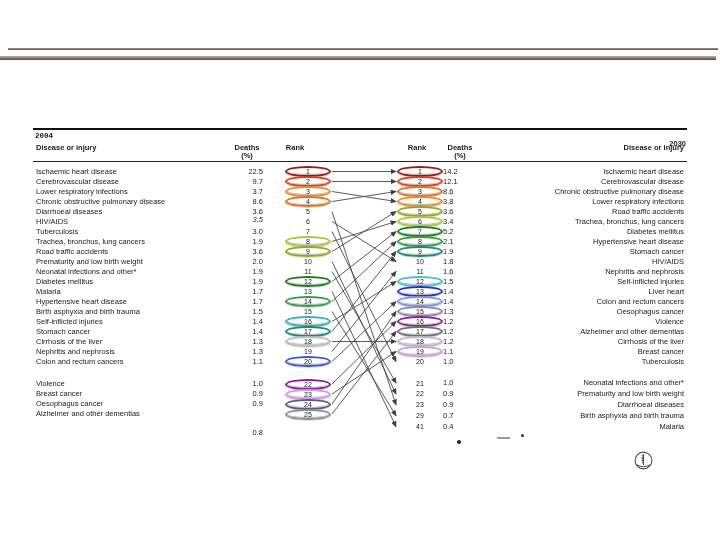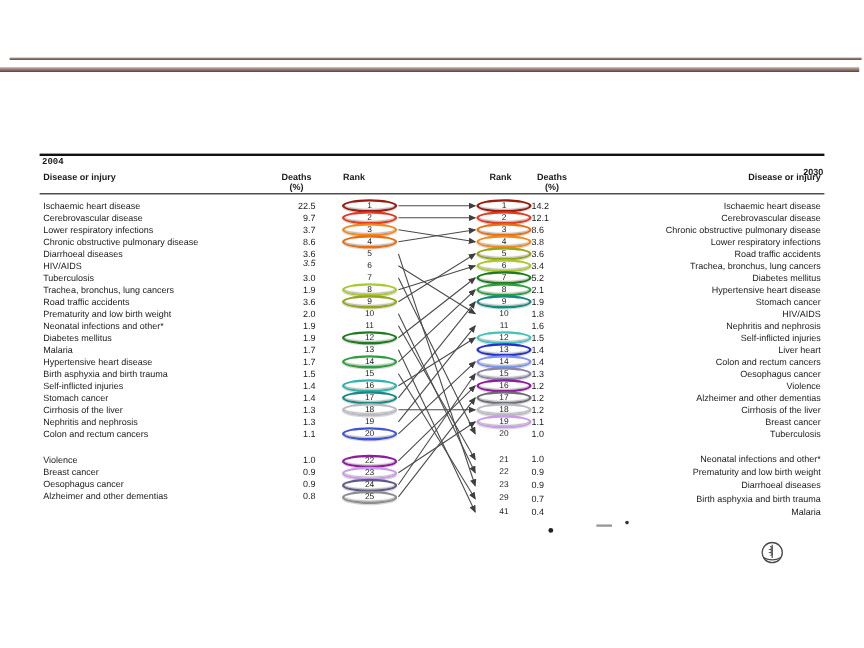--- a/index.html
+++ b/index.html
@@ -158,21 +158,21 @@
         <div class="row-el dz-left" style="top:379px;">Violence</div>
         <div class="row-el pct-left" style="top:379px;">1.0</div>
         <div class="rankwrap rank-oval" style="left:285px;top:378.5px;border-color:#8e1d9e;">22</div>
         <div class="row-el dz-left" style="top:389px;">Breast cancer</div>
         <div class="row-el pct-left" style="top:389px;">0.9</div>
         <div class="rankwrap rank-oval" style="left:285px;top:388.5px;border-color:#c89ce6;">23</div>
         <div class="row-el dz-left" style="top:399px;">Oesophagus cancer</div>
         <div class="row-el pct-left" style="top:399px;">0.9</div>
         <div class="rankwrap rank-oval" style="left:285px;top:398.5px;border-color:#5f5a86;">24</div>
         <div class="row-el dz-left" style="top:409px;">Alzheimer and other dementias</div>
-        <div class="row-el pct-left" style="top:409px;">0.8</div>
+        <div class="row-el pct-left" style="top:428px;">0.8</div>
         <div class="rankwrap rank-oval" style="left:285px;top:408.5px;border-color:#8d8d92;">25</div>
       </div>
     <div id="rows-right">
         <div class="rankwrap rank-oval" style="left:397px;top:166px;border-color:#9b1b10;">1</div>
         <div class="row-el pct-right" style="top:166.5px;">14.2</div>
         <div class="row-el dz-right" style="top:166.5px;">Ischaemic heart disease</div>
         <div class="rankwrap rank-oval" style="left:397px;top:176px;border-color:#e23b1e;">2</div>
         <div class="row-el pct-right" style="top:176.5px;">12.1</div>
         <div class="row-el dz-right" style="top:176.5px;">Cerebrovascular disease</div>
         <div class="rankwrap rank-oval" style="left:397px;top:186px;border-color:#e86f15;">3</div>

